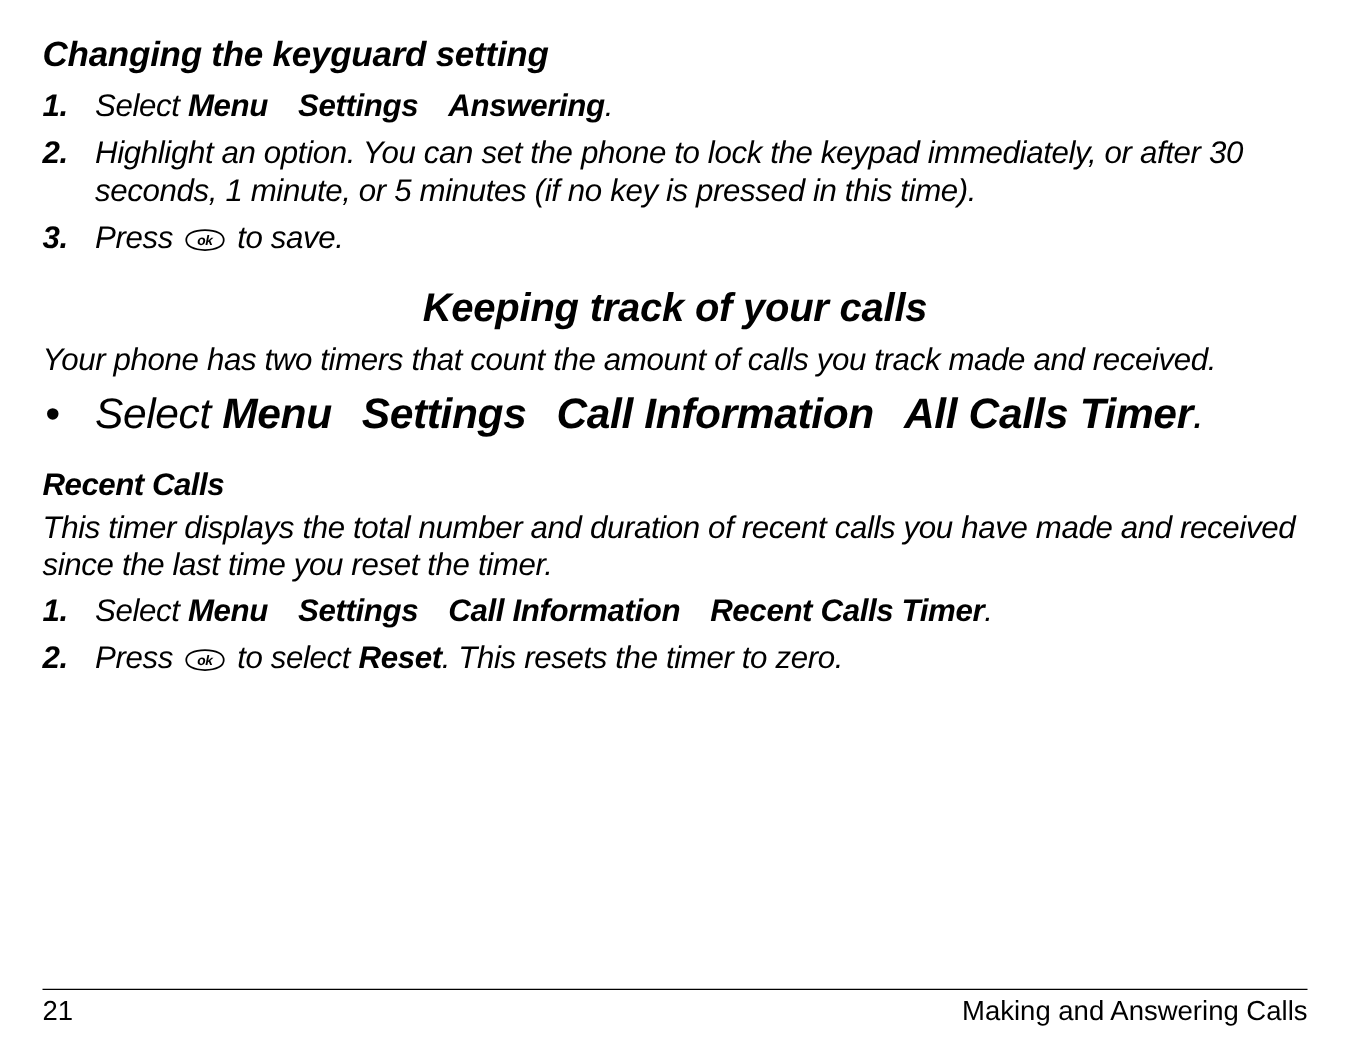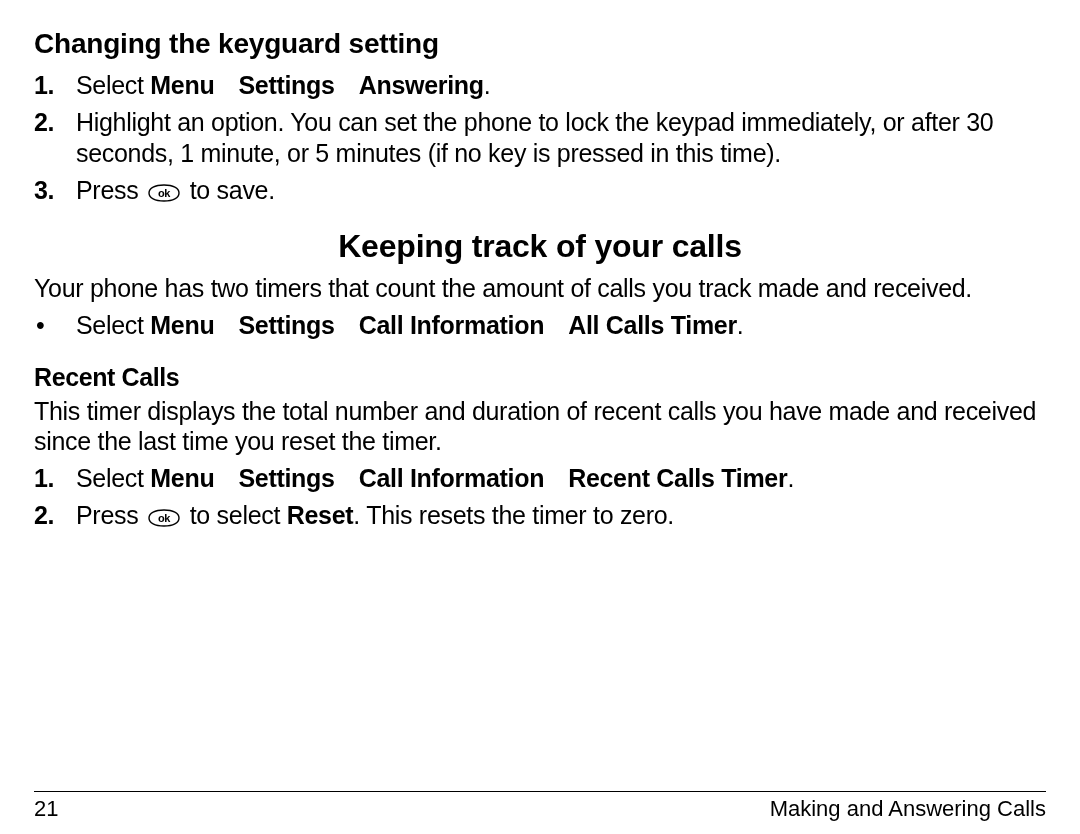--- a/index.html
+++ b/index.html
@@ -16,20 +16,21 @@
     box-sizing: border-box;
     width: 1080px;
     height: 834px;
     padding: 28px 34px 12px 34px;
     display: flex;
     flex-direction: column;
   }
   .content {
     flex: 1 0 auto;
     letter-spacing: -0.2px;
+    font-style: italic;
   }
   h2.section {
     font-size: 28px;
     font-weight: 700;
     margin: 0 0 10px 0;
   }
   h1.section-lg {
     font-size: 32px;
     font-weight: 700;
     margin: 22px 0 8px 0;
@@ -65,21 +66,21 @@
     left: 0;
     top: 0;
     font-weight: 700;
   }
   ul.bullets {
     list-style: none;
     padding: 0;
     margin: 6px 0 0 0;
   }
   ul.bullets > li {
-    font-size: 25px;
+    font-size: 34px;
     line-height: 1.24;
     margin: 4px 0 6px 0;
     padding-left: 42px;
     position: relative;
     letter-spacing: -0.3px;
   }
   ul.bullets > li::before {
     content: "•";
     position: absolute;
     left: 2px;

